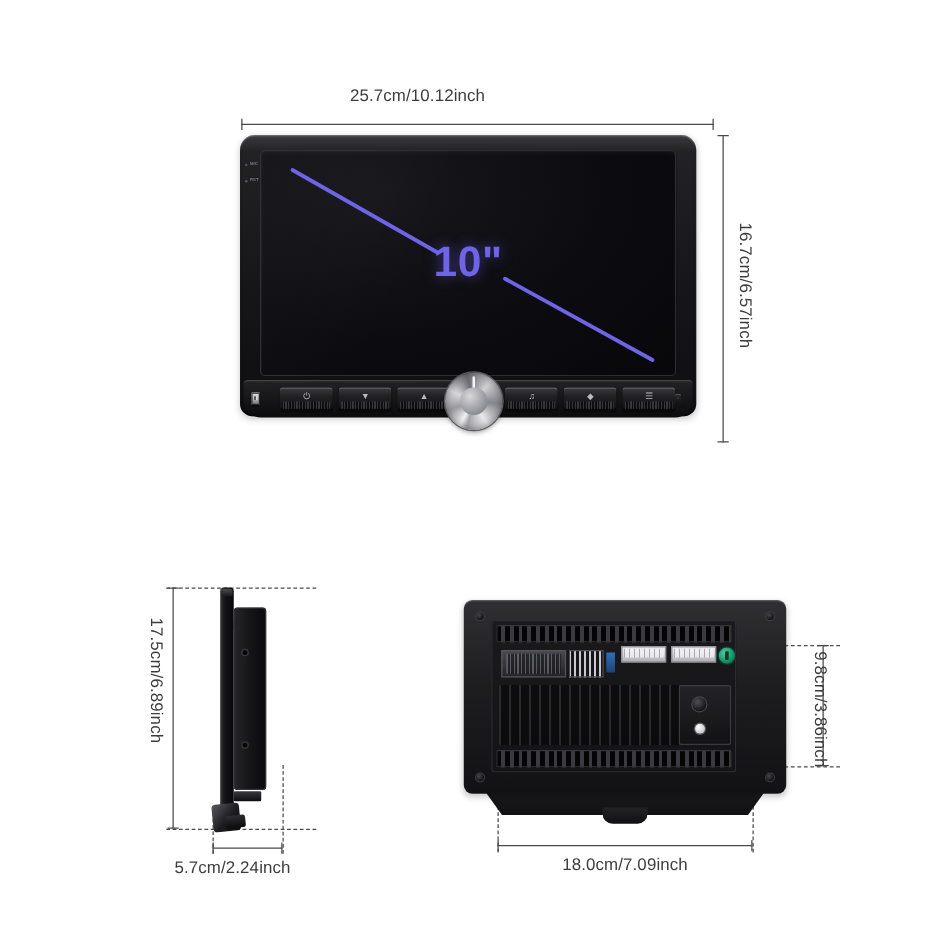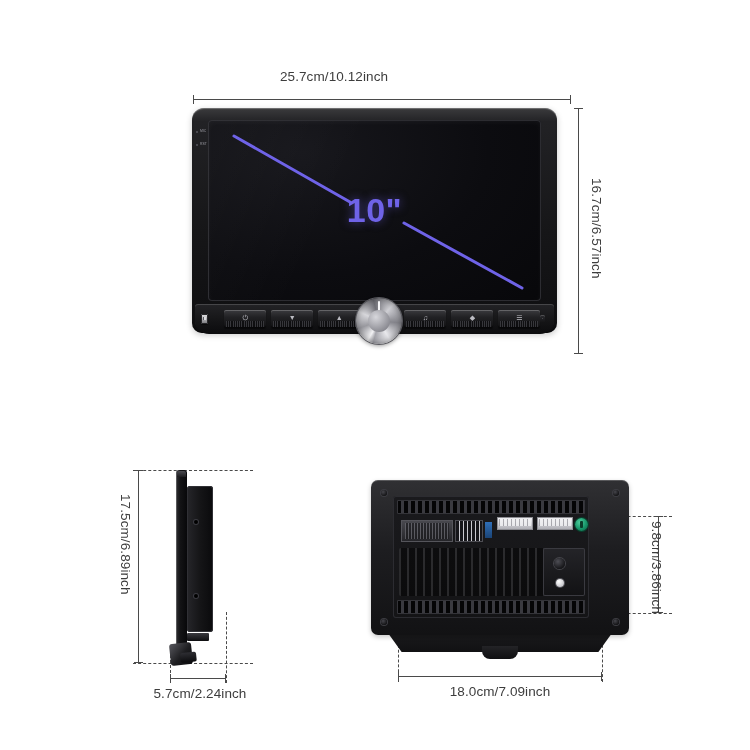--- a/index.html
+++ b/index.html
@@ -657,21 +657,21 @@
   </div>
 
   <div class="ext-h" style="left:133px; top:470px; width:120px;"></div>
   <div class="ext-h" style="left:133px; top:663px; width:120px;"></div>
   <div class="dim-line-v" style="left:138px; top:470px; height:193px;"></div>
   <div class="dim-label vert" style="left:133px; top:494px;">17.5cm/6.89inch</div>
 
   <div class="ext-v" style="left:170px; top:645px; height:38px;"></div>
   <div class="ext-v" style="left:226px; top:612px; height:71px;"></div>
   <div class="dim-line-h" style="left:170px; top:678px; width:56px;"></div>
-  <div class="dim-label" style="left:200px; top:686px; transform:translateX(-50%);">5.7cm/2.24inch</div>
+  <div class="dim-label" style="left:186px; top:686px; transform:translateX(-50%);">5.7cm/2.24inch</div>
 
   <div id="side-view">
     <div class="side-panel"></div>
     <div class="side-panel-cap"></div>
     <div class="side-tab t1"></div>
     <div class="side-tab t2"></div>
     <div class="side-chassis"></div>
     <div class="side-foot"></div>
   </div>
 

